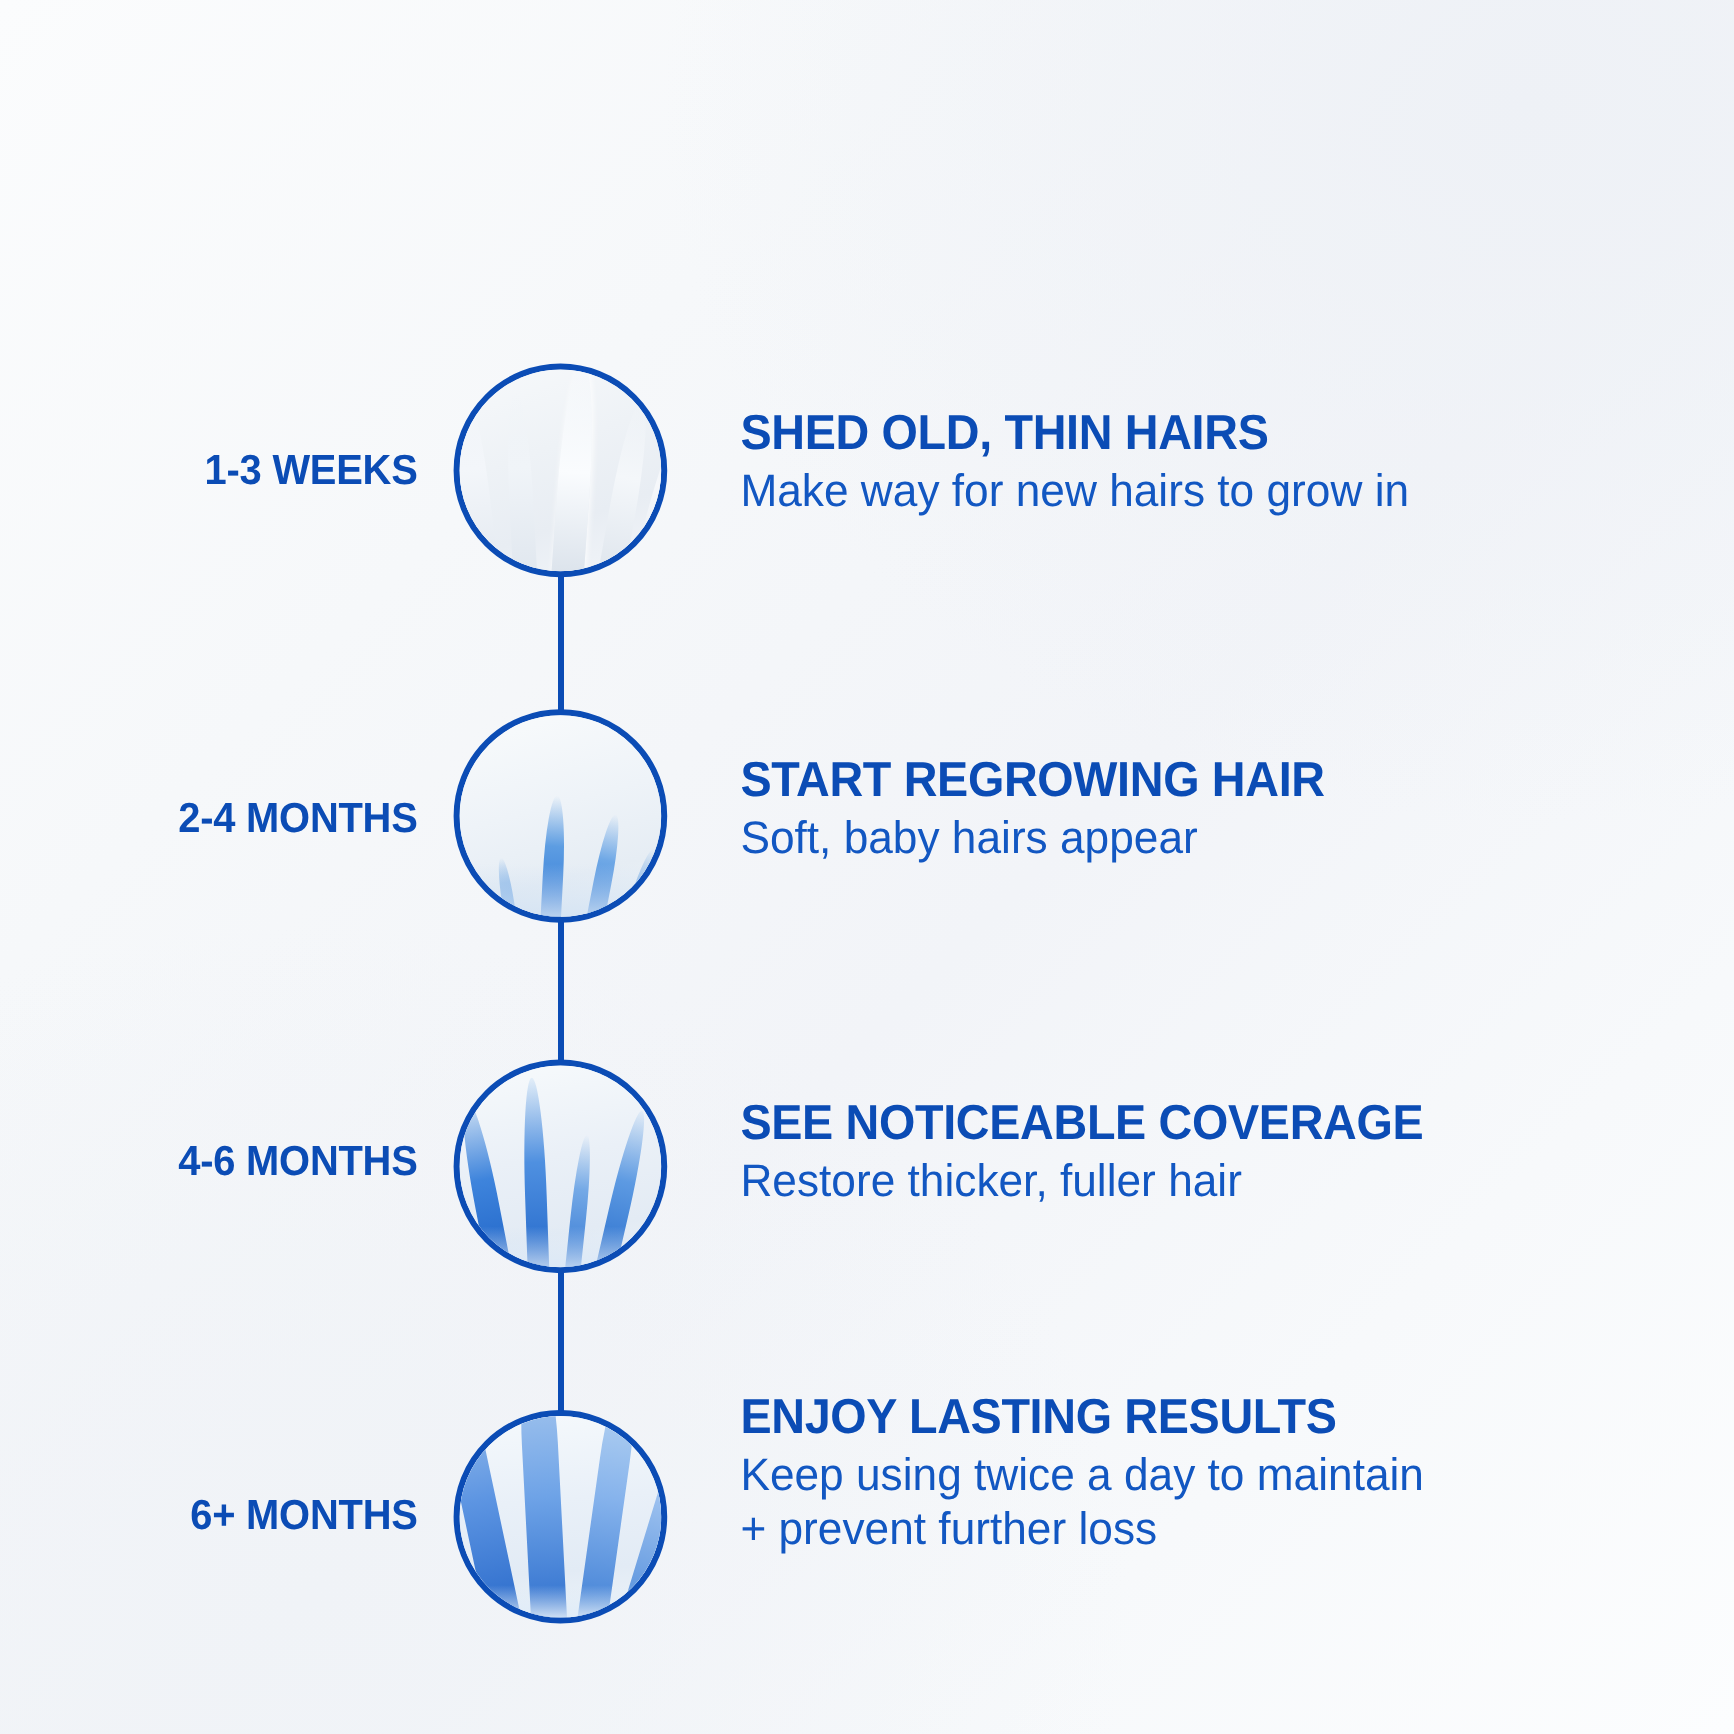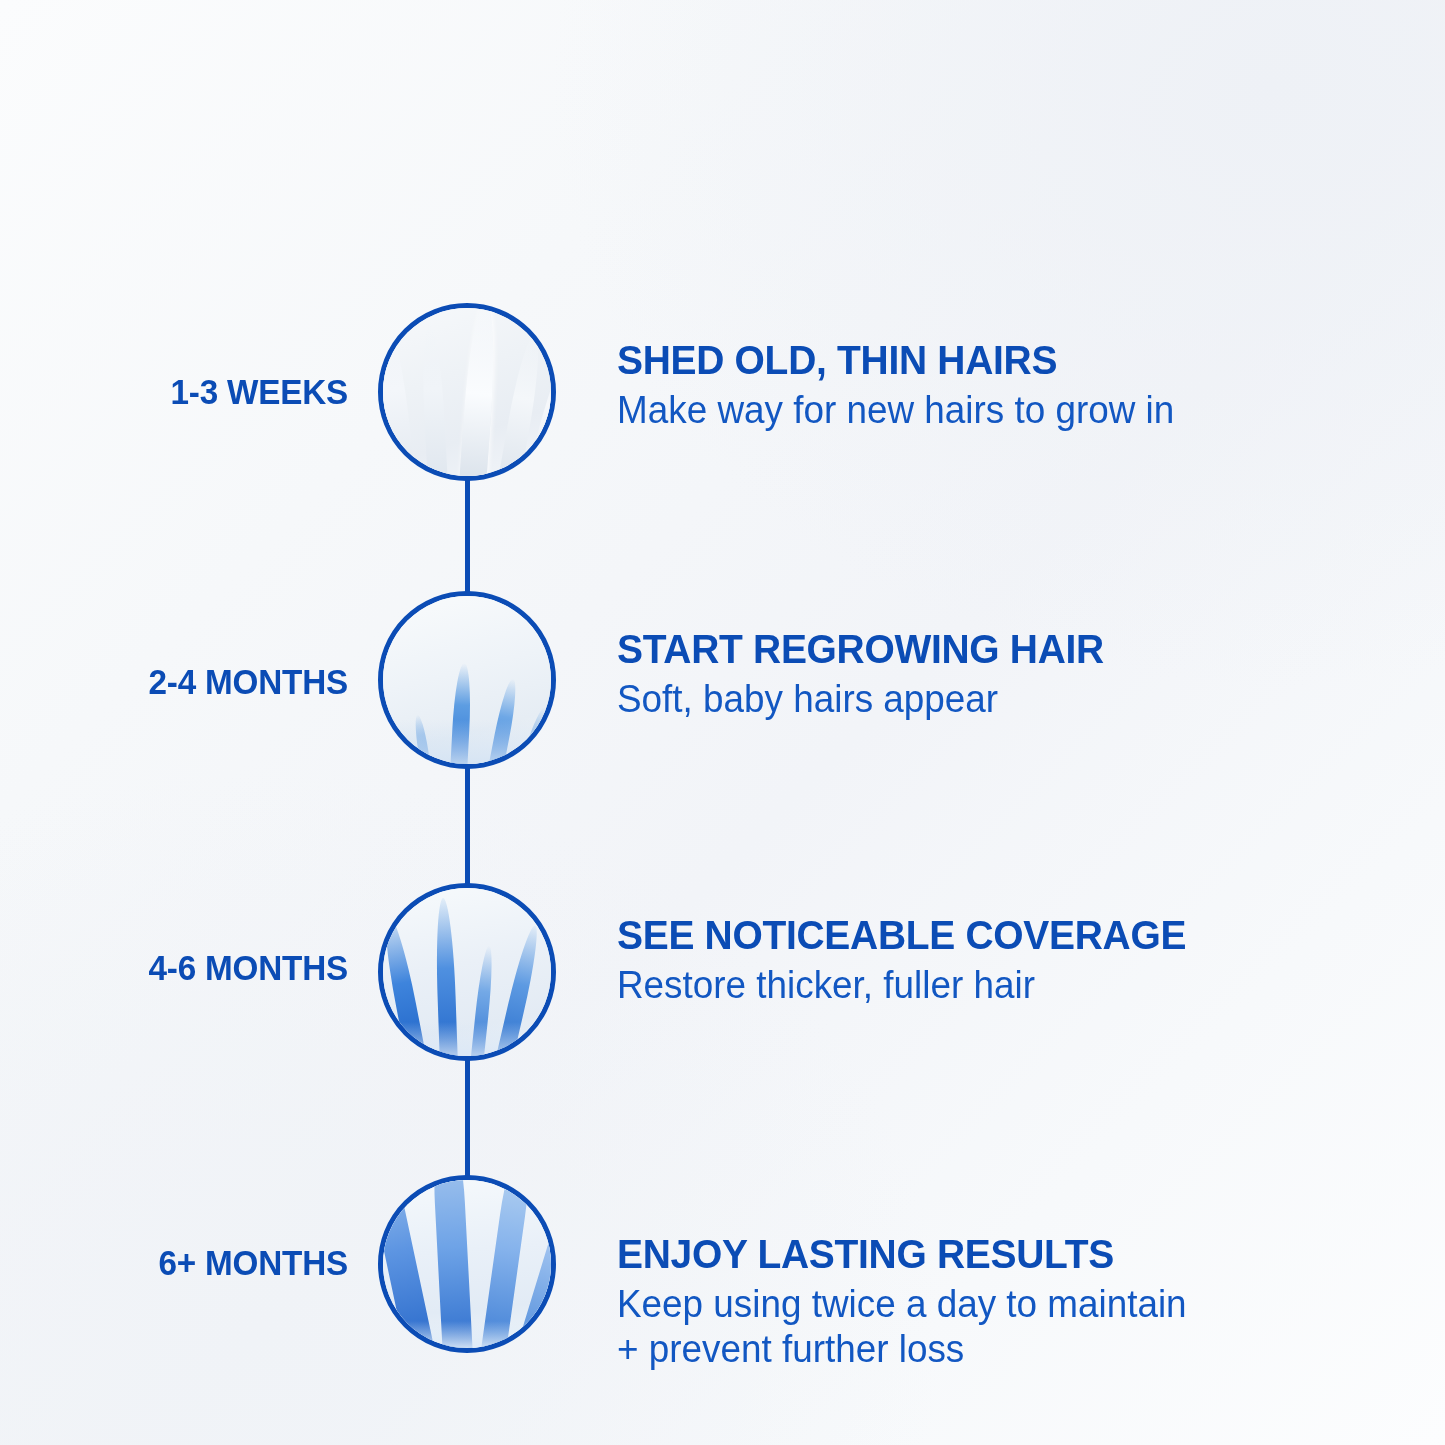--- a/index.html
+++ b/index.html
@@ -185,21 +185,21 @@
         <div class="photo" style="background:linear-gradient(175deg,#f5f9fc 0%,#e9f0f8 42%,#e2ebf5 75%,#eef4f9 100%);">
           <div class="strand" style="left:-4%;width:16%;height:118%;border-radius:40% 40% 10% 10% / 30% 30% 4% 4%;background:linear-gradient(to top,#2f72cf,#7dadea 55%,#b9d4f0);transform:rotate(-21deg);"></div>
           <div class="strand" style="left:14%;width:17%;height:126%;border-radius:40% 40% 10% 10% / 30% 30% 4% 4%;background:linear-gradient(to top,#2566c8,#5d95e2 52%,#a6c8ee);transform:rotate(-12deg);"></div>
           <div class="strand" style="left:36%;width:18%;height:132%;border-radius:40% 40% 10% 10% / 30% 30% 4% 4%;background:linear-gradient(to top,#2a6bcb,#6ea3e7 50%,#b0cdef);transform:rotate(-3deg);"></div>
           <div class="strand" style="left:58%;width:15%;height:122%;border-radius:40% 40% 10% 10% / 30% 30% 4% 4%;background:linear-gradient(to top,#3a7bd3,#86b3ec 54%,#bcd7f2);transform:rotate(8deg);"></div>
           <div class="strand" style="left:78%;width:16%;height:116%;border-radius:40% 40% 10% 10% / 30% 30% 4% 4%;background:linear-gradient(to top,#4b89d9,#9bc0ef 56%,#c9e0f5);transform:rotate(17deg);"></div>
           <div style="position:absolute;left:0;bottom:0;width:100%;height:16%;background:linear-gradient(to top,rgba(222,235,248,.9),rgba(238,245,252,0));"></div>
         </div>
       </div>
 
-      <div class="copy" style="top:1234px;">
+      <div class="copy" style="top:1160px;">
         <div class="copy-head">ENJOY LASTING RESULTS</div>
         <div class="copy-body">Keep using twice a day to maintain</div>
         <div class="copy-body" style="margin-top:2px;">+ prevent further loss</div>
       </div>
     </div>
 
   </div>
 </div>
 
 </body></html>

